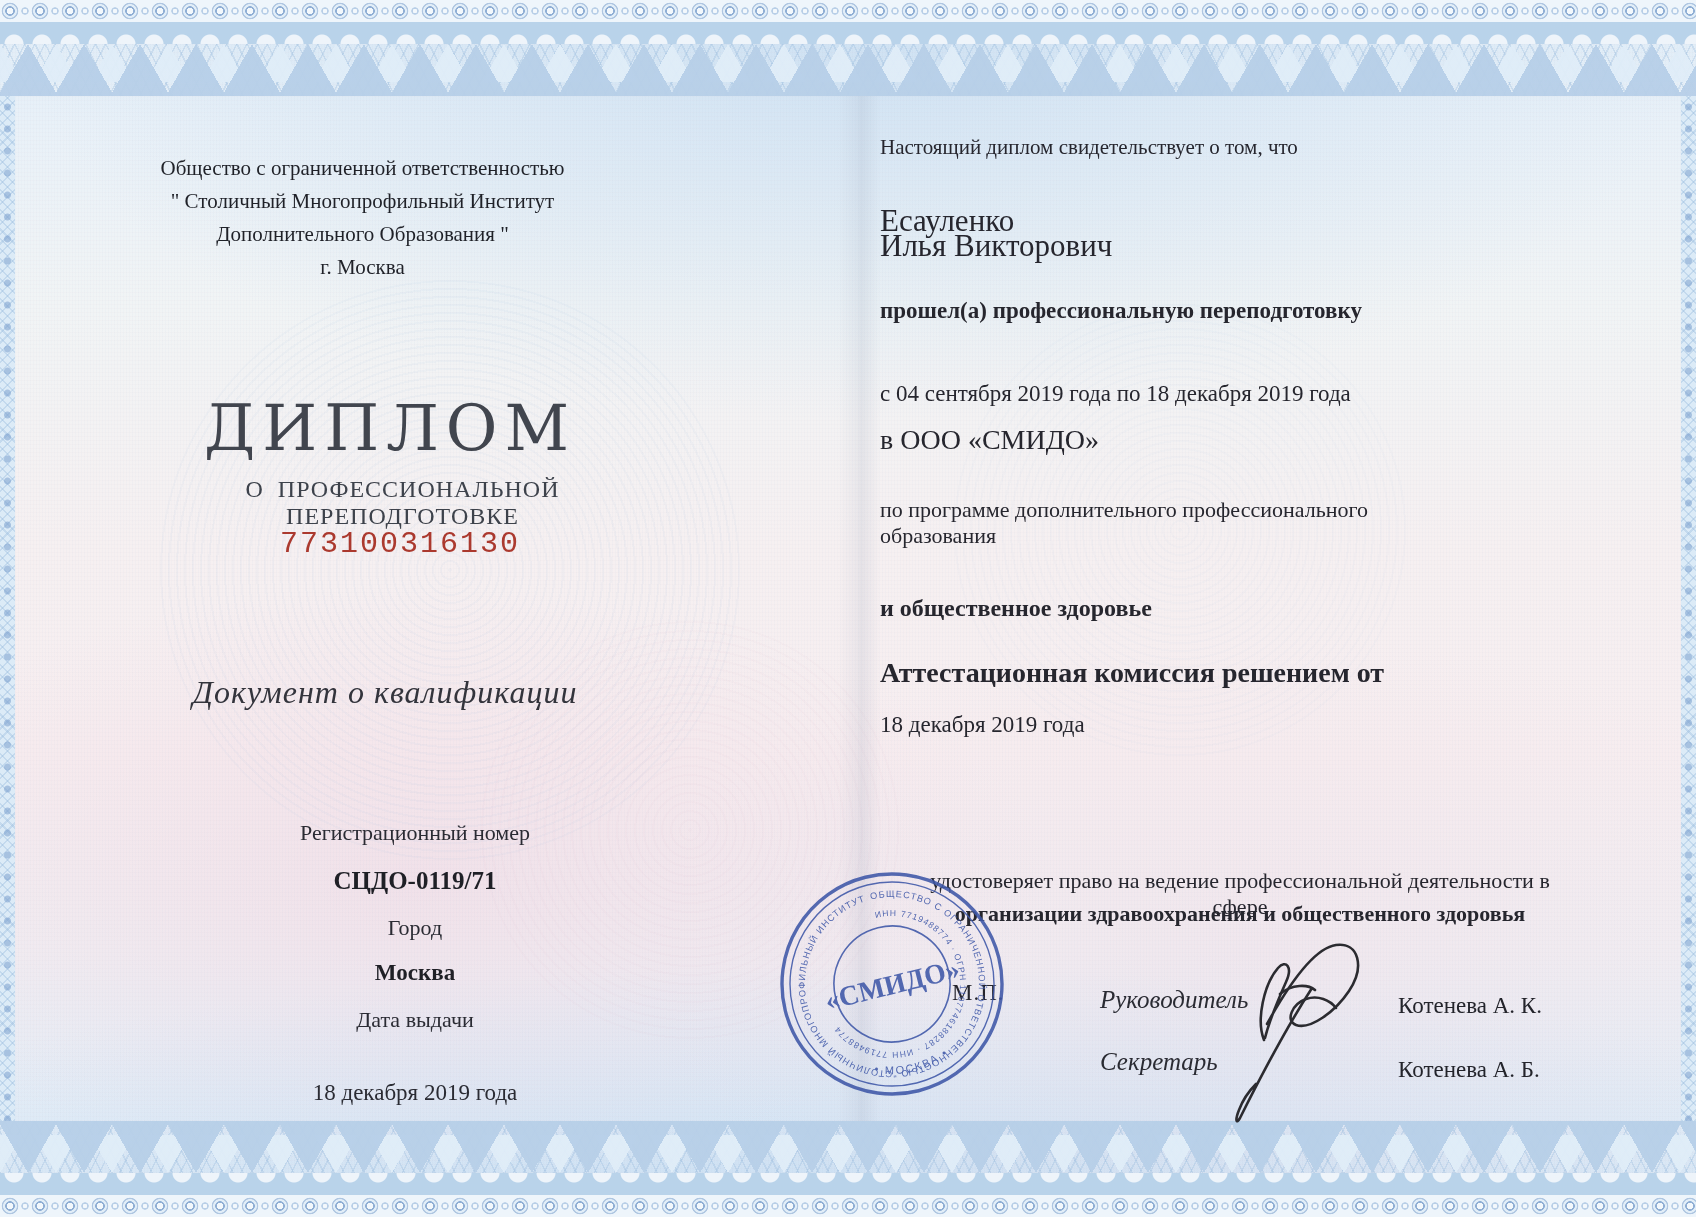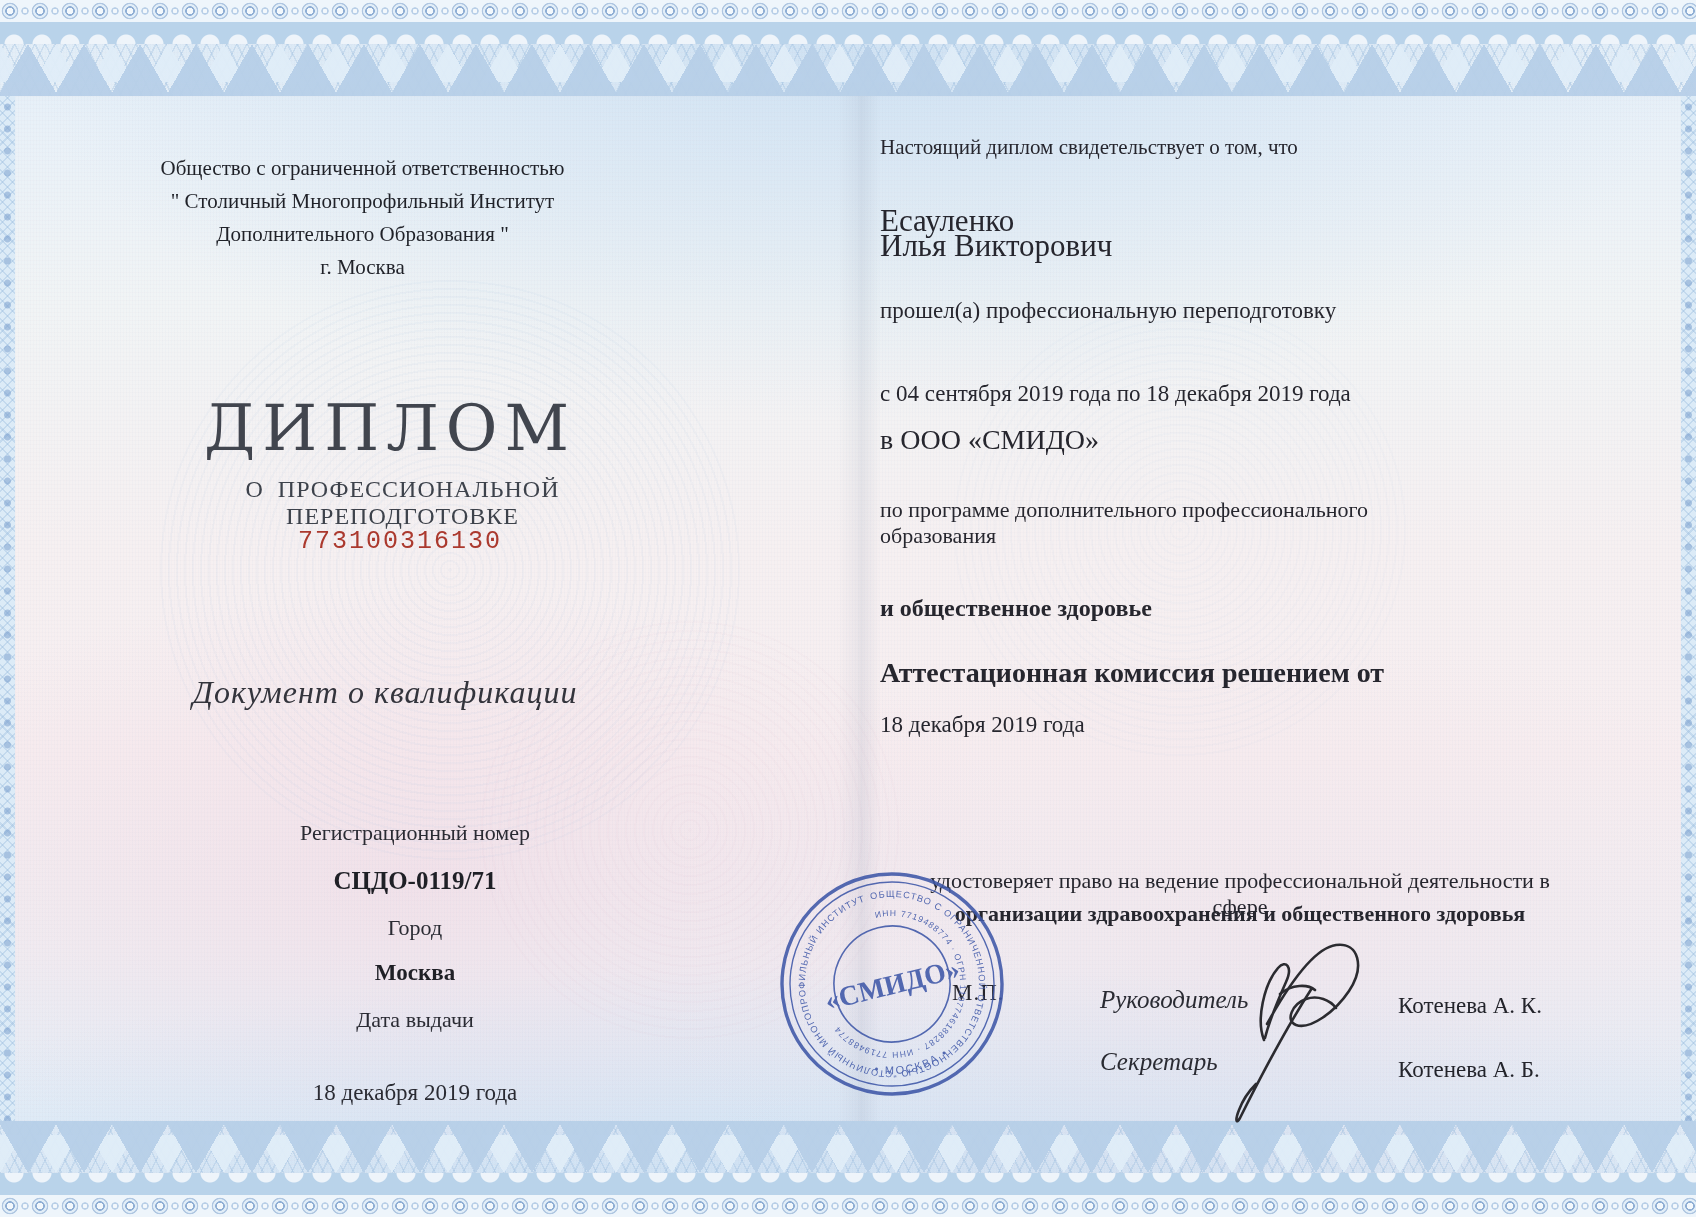--- a/index.html
+++ b/index.html
@@ -80,36 +80,36 @@
   .border-right{right:0;}
 
   
   .abs{position:absolute;}
   .ctr{text-align:center;}
   .org-block{left:110px;top:152px;width:505px;font-size:21px;font-weight:normal;line-height:33px;color:#1f2128;}
   .title{left:130px;top:392px;width:520px;font-family:"DejaVu Serif",serif;font-size:63px;font-weight:500;
     letter-spacing:7px;color:#41454e;}
   .subtitle{left:130px;top:476px;width:545px;font-size:24px;color:#3d424b;letter-spacing:1px;word-spacing:7px;}
   .serial{left:140px;top:527px;width:520px;font-family:"Liberation Mono","DejaVu Sans Mono",monospace;
-    font-size:25px;letter-spacing:2px;color:#ab392e;}
+    font-size:30px;letter-spacing:2px;color:#ab392e;}
   .qualif{left:130px;top:674px;width:510px;font-style:italic;font-size:32px;color:#33343c;letter-spacing:1px;}
   .regblock{font-size:22px;color:#2a2b33;}
   .reg-label{left:165px;top:820px;width:500px;}
   .reg-number{left:165px;top:867px;width:500px;font-weight:bold;font-size:25px;color:#1f2026;}
   .city-label{left:165px;top:915px;width:500px;}
   .city{left:165px;top:960px;width:500px;font-weight:bold;font-size:23px;color:#1f2026;}
   .date-label{left:165px;top:1007px;width:500px;}
   .issue-date{left:165px;top:1080px;width:500px;font-size:23px;}
 
   .r-line{position:absolute;left:0;width:100%;text-align:left;}
   .right-col{left:880px;top:0;width:580px;height:800px;}
   .intro{top:135px;font-size:21px;}
   .surname{top:191px;font-size:31px;margin-top:12px;}
   .namepat{top:228px;font-size:31px;}
-  .completed{top:298px;font-size:23px;}
+  .completed{top:298px;font-size:23px;font-weight:bold;}
   .period{top:358px;font-size:23px;margin-top:23px;}
   .in-org{top:424px;font-size:28px;}
   .prog-intro{top:497px;font-size:22px;font-family:"Liberation Sans",sans-serif;font-stretch:condensed;font-size:22px;font-family:"Liberation Serif",serif;}
   .prog1{top:560px;font-size:24px;font-weight:bold;}
   .prog2{top:595px;font-size:24px;font-weight:bold;}
   .commission{top:657px;font-size:28px;font-weight:bold;}
   .comm-date{top:712px;font-size:23px;}
   .rights1{left:920px;top:868px;width:640px;font-size:22px;}
   .rights2{left:920px;top:901px;width:640px;font-size:22px;font-weight:bold;}
   .mp{left:952px;top:980px;font-size:23px;letter-spacing:1px;}

